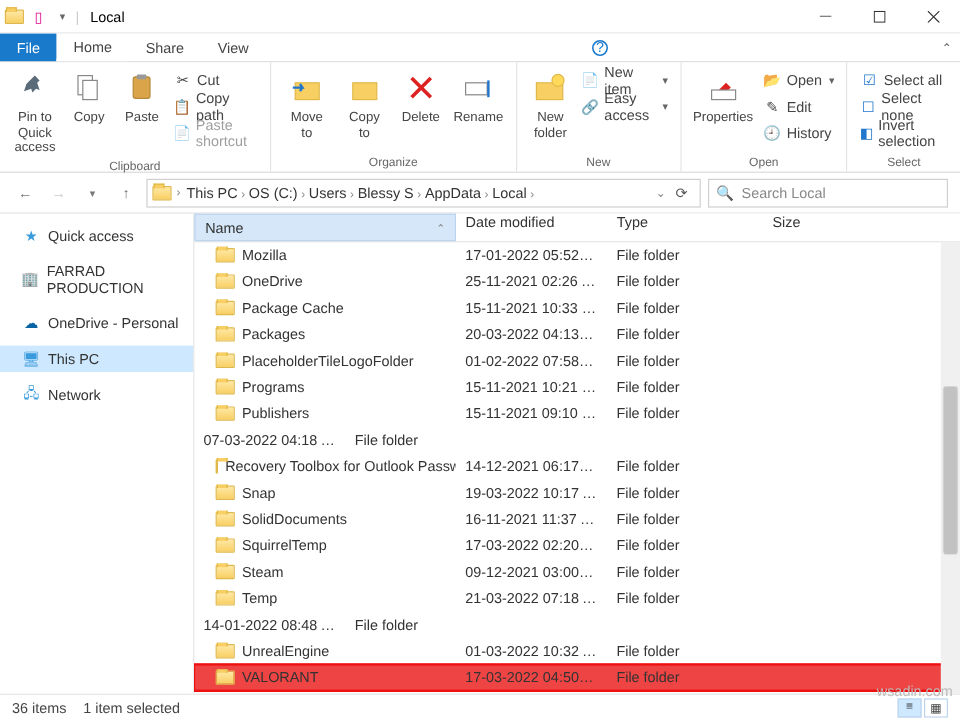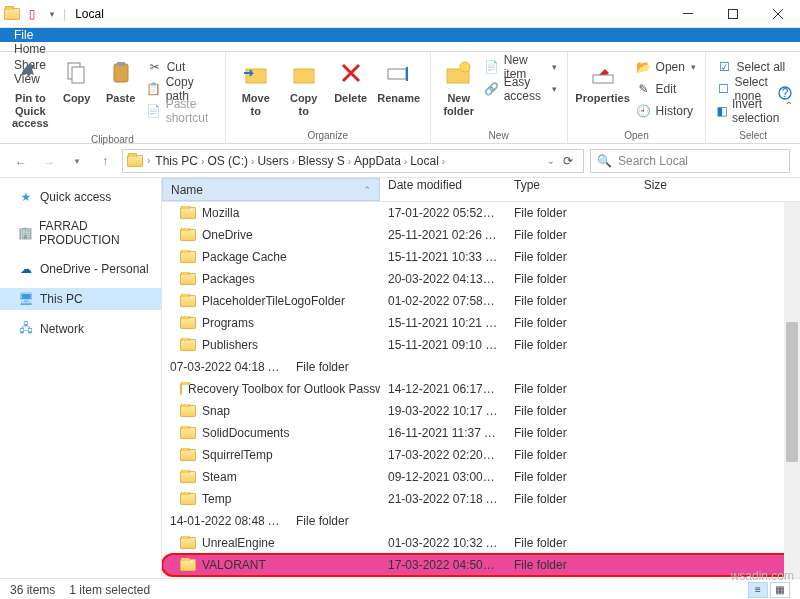--- a/index.html
+++ b/index.html
@@ -7,34 +7,34 @@
 
 
 .titlebar { height: 28px; display: flex; align-items: center; border-bottom: 1px solid #e5e5e5; }
 .qat { display: flex; align-items: center; padding: 0 3px; gap: 2px; }
 .qat-icon { width: 18px; height: 18px; display: flex; align-items: center; justify-content: center; }
 .titlebar-title { flex: 1; padding-left: 6px; font-size: 12px; }
 .win-controls { display: flex; }
 .win-btn { width: 45px; height: 28px; display: flex; align-items: center; justify-content: center; }
 
 
-.tabs { height: 24px; display: flex; align-items: stretch; background: #fff; border-bottom: 1px solid #dadada; flex-direction: column; }
+.tabs { height: 24px; display: flex; align-items: stretch; background: #fff; border-bottom: 1px solid #dadada; }
 .tab { padding: 0 14px; display: flex; align-items: center; font-size: 12px; color: #444; }
 .tab.file { background: #1979ca; color: #fff; }
 .tab.active { border-bottom: 2px solid #fff; }
 .help-btn { margin-left: auto; width: 30px; display: flex; align-items: center; justify-content: center; color: #1979ca; }
 
 
 .ribbon { height: 92px; background: #fff; display: flex; border-bottom: 1px solid #dadada; }
 .group { border-right: 1px solid #e5e5e5; padding: 3px 6px 0 6px; display: flex; flex-direction: column; }
 .group-body { flex: 1; display: flex; }
 .group-label { text-align: center; font-size: 10px; color: #666; padding: 2px 0; }
 .big-btn { display: flex; flex-direction: column; align-items: center; padding: 2px 6px; gap: 3px; width: 54px; }
 .big-btn .ico { width: 32px; height: 32px; display: flex; align-items: center; justify-content: center; }
-.big-btn .lbl { font-size: 11px; text-align: center; line-height: 1.15; color: #444; font-weight: bold; }
+.big-btn .lbl { font-size: 11px; text-align: center; line-height: 1.15; color: #444; }
 .small-list { display: flex; flex-direction: column; gap: 2px; padding: 2px 4px; }
 .small-item { display: flex; align-items: center; gap: 4px; font-size: 11px; color: #444; height: 20px; }
 .small-item.disabled { color: #a0a0a0; }
 .small-item .si { width: 16px; height: 16px; display: flex; align-items: center; justify-content: center; }
 
 
 .navbar { height: 34px; display: flex; align-items: center; padding: 4px 10px; gap: 6px; border-bottom: 1px solid #e5e5e5; }
 .nav-arrow { width: 22px; height: 22px; display: flex; align-items: center; justify-content: center; color: #777; }
 .addr { flex: 1; height: 24px; border: 1px solid #cfcfcf; display: flex; align-items: center; padding: 0 4px; gap: 2px; font-size: 12px; }
 .crumb { padding: 0 3px; color: #333; }
@@ -51,21 +51,21 @@
 .files { flex: 1; display: flex; flex-direction: column; position: relative; }
 .cols { display: flex; height: 24px; background: #fff; border-bottom: 1px solid #e5e5e5; }
 .col { padding: 0 8px; font-size: 12px; color: #333; border-right: 1px solid transparent; }
 .col.name { width: 218px; background: #d5e7f8; border: 1px solid #bcd4ed; display:flex; align-items:center; gap:6px;}
 .col.date { width: 126px; }
 .col.type { width: 100px; }
 .col.size { width: 70px; text-align: right; }
 
 .list { flex: 1; overflow-y: auto; overflow-x: hidden; }
 .row { display: flex; align-items: center; height: 22px; font-size: 12px; color: #333; }
-.row.sel { background: #ec4899; border-radius: 11px; }
+.row.sel { background: #ef4444; }
 .row.highlight { outline: 2px solid #e11; outline-offset: -1px; }
 .cell { padding: 0 8px; white-space: nowrap; overflow: hidden; text-overflow: ellipsis; }
 .cell.name { width: 218px; display: flex; align-items: center; gap: 6px; padding-left: 18px;}
 .cell.date { width: 126px; }
 .cell.type { width: 100px; }
 .cell.size { width: 70px; text-align: right; }
 .folder-icon { width: 16px; height: 12px; background: linear-gradient(#ffe9a6,#f8cf63); border: 1px solid #e0b84a; border-radius: 1px; position: relative; }
 .folder-icon::before { content:""; position:absolute; top:-3px; left:0; width:7px; height:3px; background:#f8cf63; border:1px solid #e0b84a; border-bottom:none; }
 
 

